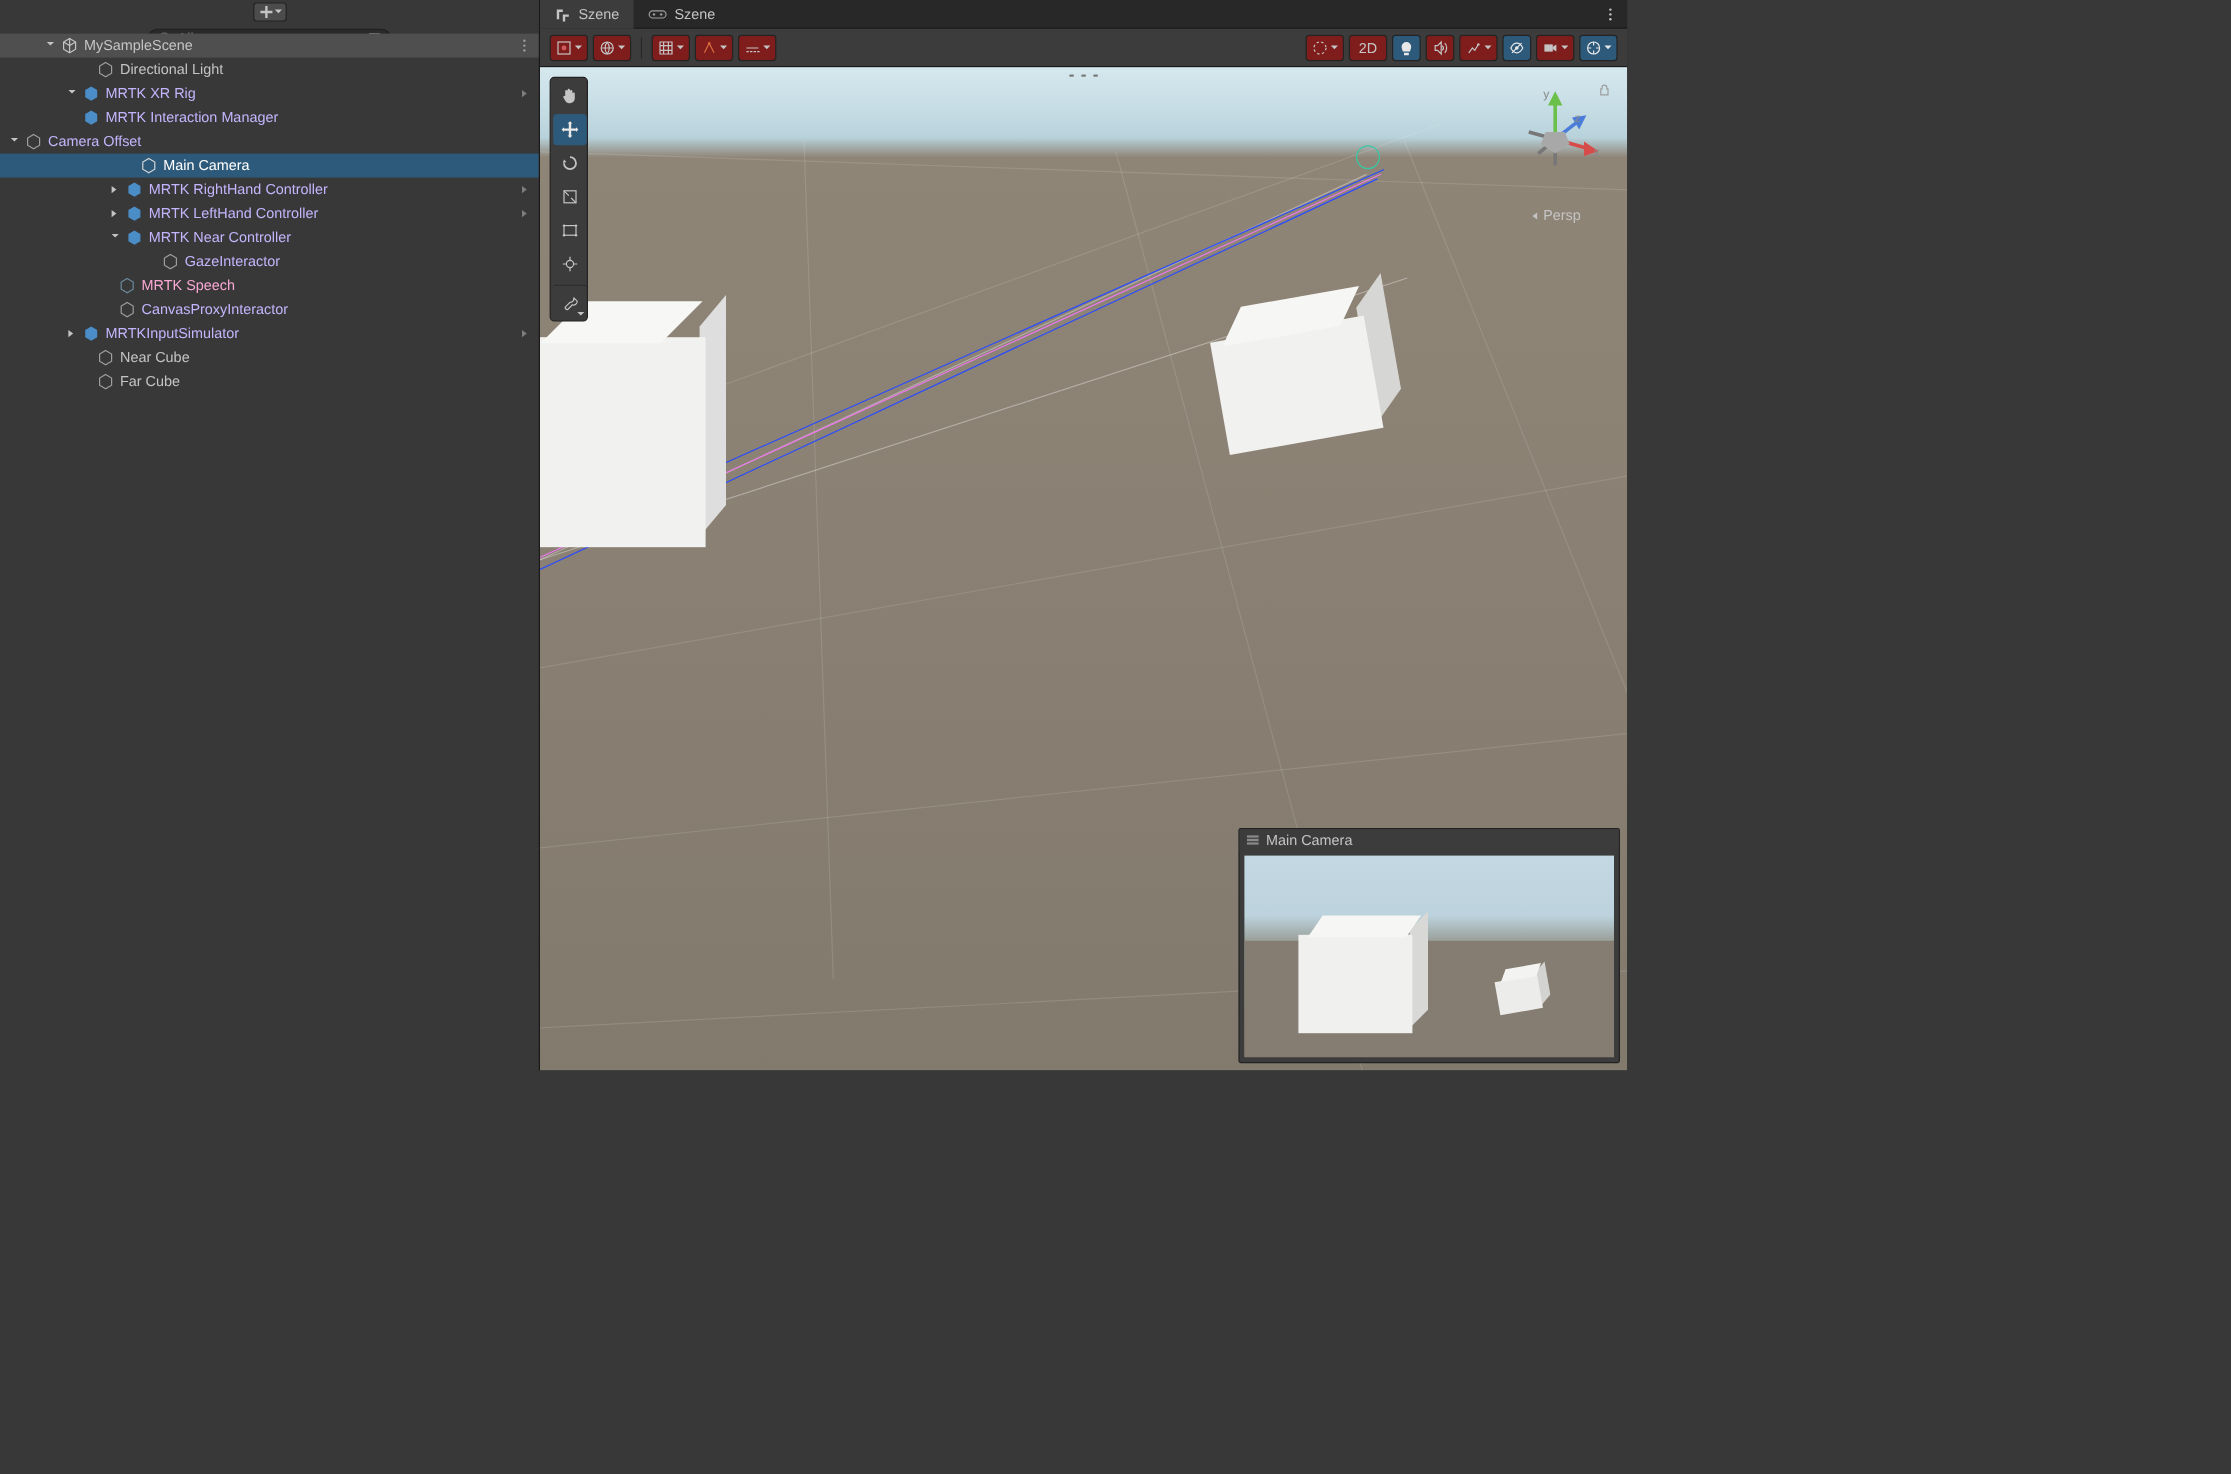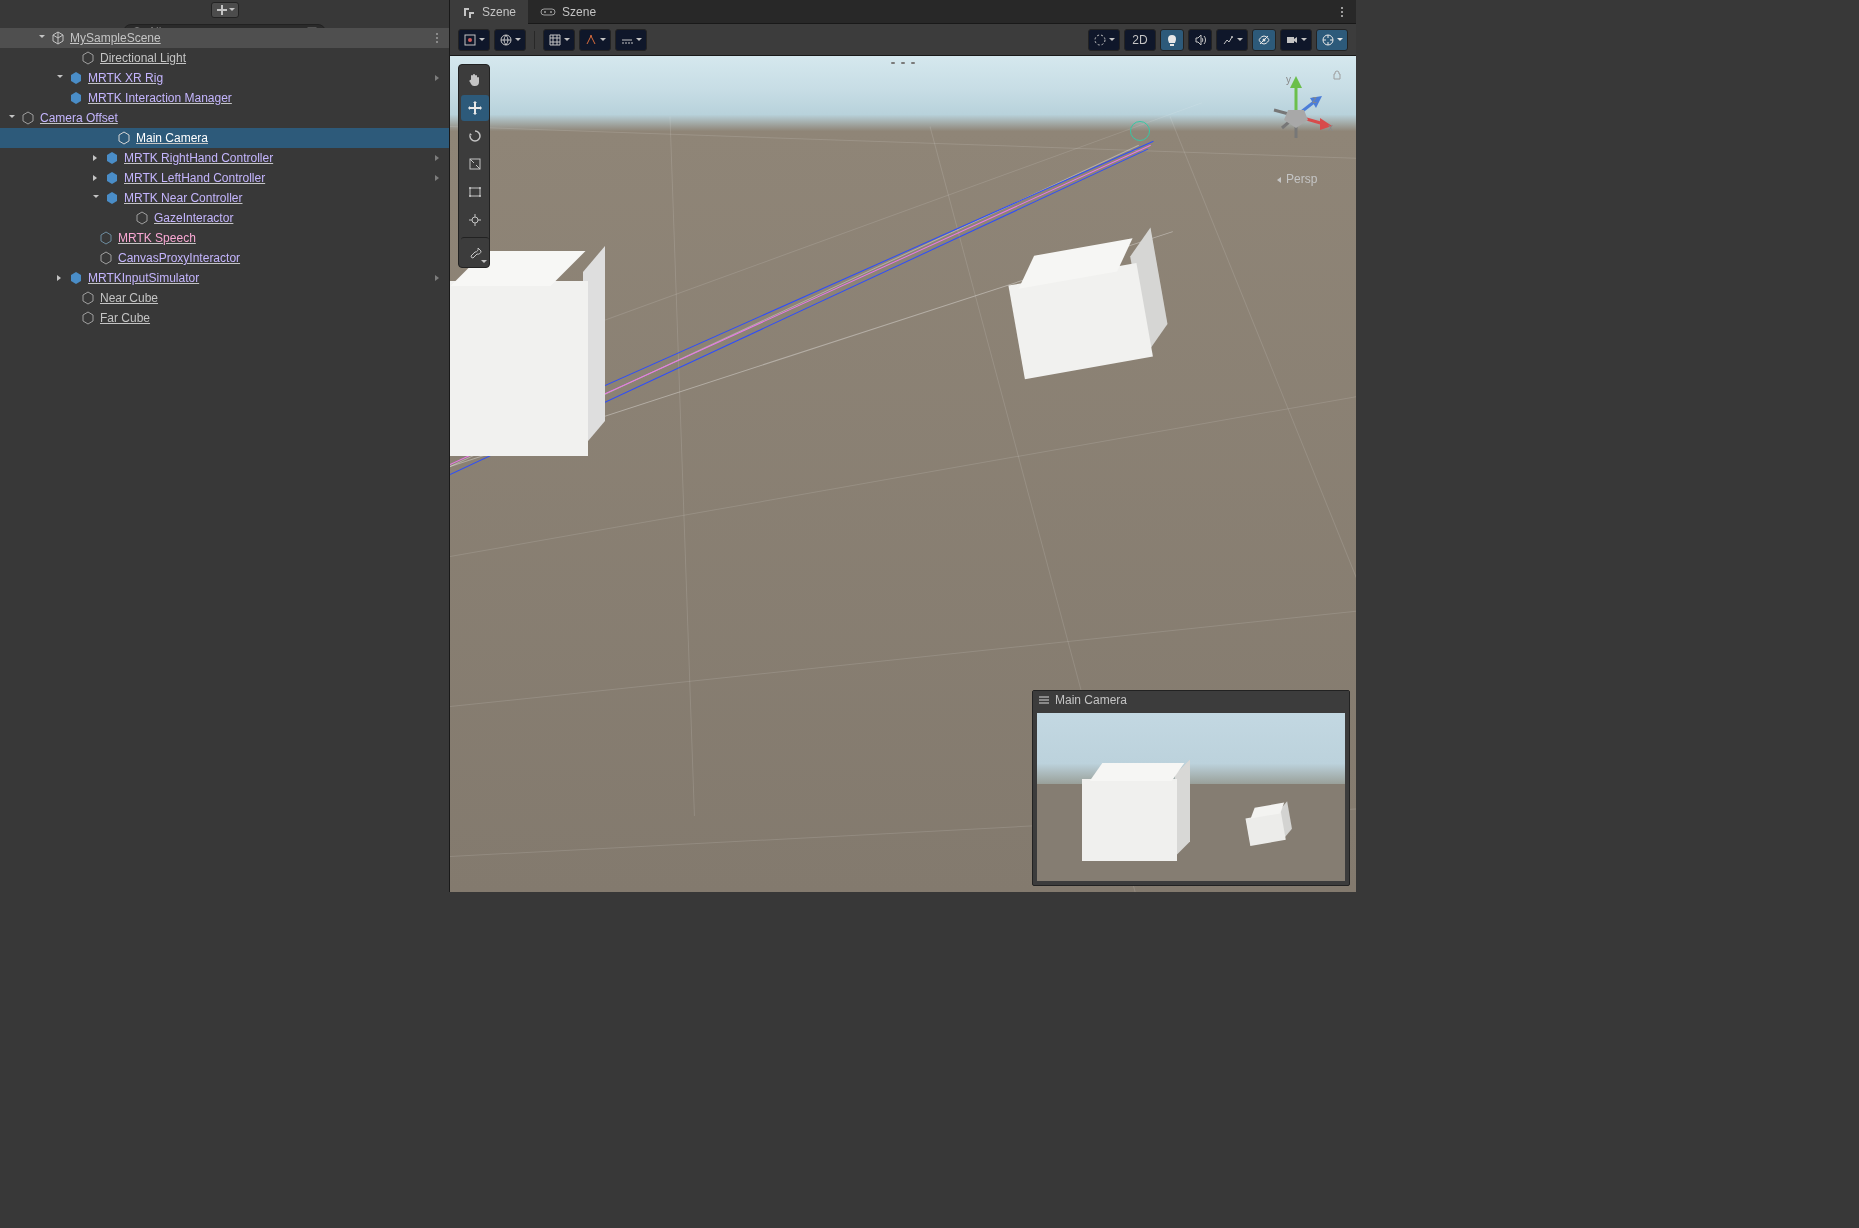--- a/index.html
+++ b/index.html
@@ -56,21 +56,21 @@
   }
   .search-field {
     flex:1; height:20px; background:#2a2a2a; border:1px solid #212121; border-radius:10px;
     display:flex; align-items:center; padding:0 8px; gap:4px; color:#7d7d7d;
   }
   .search-field input {
     flex:1; background:transparent; border:none; color:#c4c4c4; font-size:12px; outline:none;
   }
   .search-field input::placeholder { color:#7d7d7d; }
   .tree {
-    flex:1; overflow:auto; padding-top:2px;text-decoration:underline;
+    flex:1; overflow:auto; padding-top:2px;
   }
   .tree-row {
     display:flex; align-items:center; height:20px; padding-left:6px; gap:2px;
     white-space:nowrap;
   }
   .tree-row.selected { background:#2d5a7a; }
   .tree-row.highlighted { background:#4f4f4f; }
   .foldout {
     width:12px; height:12px; display:inline-flex; align-items:center; justify-content:center;
     flex-shrink:0;
@@ -103,21 +103,21 @@
     display:flex; align-items:center; height:24px; padding:0 12px; gap:6px;
     color:#c4c4c4;
   }
   .scene-tab.active { background:#3c3c3c; }
   .scene-tabs-spacer { flex:1; }
   .scene-toolbar {
     display:flex; align-items:center; height:32px; background:#3c3c3c; padding:0 8px; gap:4px;
     border-bottom:1px solid #191919;
   }
   .tb-btn {
-    height:22px; min-width:24px; background:#0f172a; border:1px solid #232323; border-radius:3px;
+    height:22px; min-width:24px; background:#7f1d1d; border:1px solid #232323; border-radius:3px;
     display:inline-flex; align-items:center; justify-content:center; padding:0 4px; color:#c4c4c4;
     gap:2px;
   }
   .tb-btn.active { background:#2d5a7a; }
   .tb-sep { width:1px; height:18px; background:#282828; margin:0 4px; }
   .tb-spacer { flex:1; }
 
   .scene-view {
     flex:1; position:relative; background: linear-gradient(to bottom,#d5e8ee 0%, #c7dde5 4%, #b8d2db 7%, #8f8577 9%, #837a6e 100%);
     overflow:hidden;

